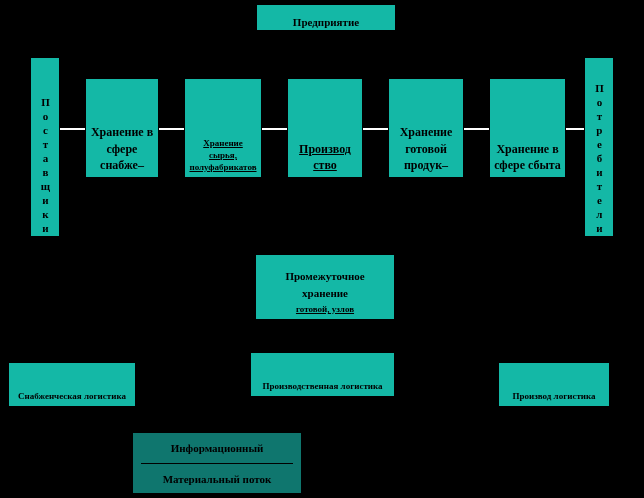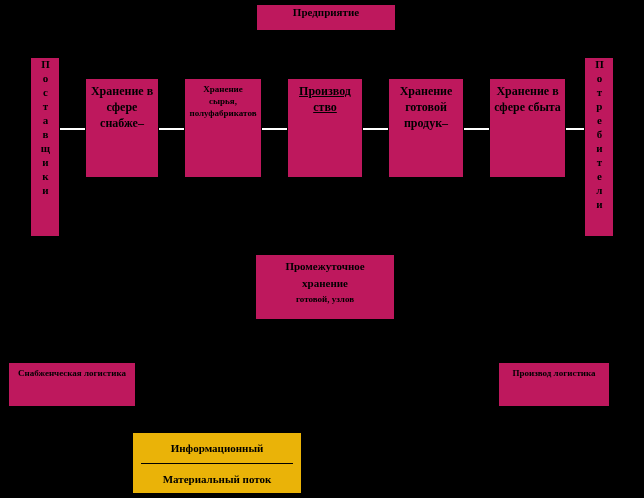--- a/index.html
+++ b/index.html
@@ -10,51 +10,51 @@
   #stage {
     position: relative;
     width: 644px;
     height: 498px;
     background: #000000;
     overflow: hidden;
     font-family: "Liberation Serif", serif;
   }
   .box {
     position: absolute;
-    background: #be185d;
+    background: #14b8a6;
     border: 1px solid #000000;
     box-sizing: border-box;
     display: flex;
     flex-direction: column;
     align-items: center;
-    justify-content: flex-start;
+    justify-content: flex-end;
     text-align: center;
     color: #000000;
     font-weight: bold;
     line-height: 1.35;
     overflow: hidden;
   }
   .vert {
     writing-mode: vertical-rl;
     text-orientation: upright;
     letter-spacing: 2px;
     font-weight: bold;
   }
   .t-title { font-size: 11px; }
   .t-main { font-size: 12px; }
-  .t-small { font-size: 9px; }
+  .t-small { font-size: 9px; text-decoration: underline; }
   .t-mid { font-size: 11px; }
   .t-legend { font-size: 9px; }
   .line {
     position: absolute;
     background: #ffffff;
   }
   .legend-box {
     position: absolute;
-    background: #eab308;
+    background: #0f766e;
     border: 1px solid #000000;
     box-sizing: border-box;
     color: #000000;
     display: flex;
     flex-direction: column;
     align-items: center;
     justify-content: center;
     gap: 9px;
   }
   .legend-row {
@@ -122,20 +122,23 @@
   <div class="box" style="left:255px; top:254px; width:140px; height:66px; padding:4px; gap:2px;">
     <span class="t-mid">Промежуточное</span>
     <span class="t-mid">хранение</span>
     <span class="t-small">готовой, узлов</span>
   </div>
 
   <div class="box t-legend" style="left:8px; top:362px; width:128px; height:45px; padding:4px;">
     <span>Снабженческая логистика</span>
   </div>
 
+  <div class="box t-legend" style="left:250px; top:352px; width:145px; height:45px; padding:4px;">
+    <span>Производственная логистика</span>
+  </div>
 
   <div class="box t-legend" style="left:498px; top:362px; width:112px; height:45px; padding:4px;">
     <span>Производ логистика</span>
   </div>
 
   <div class="legend-box" style="left:132px; top:432px; width:170px; height:62px; padding:6px 8px;">
     <div class="legend-row">
       <span class="legend-label">Информационный</span>
     </div>
     <div class="sep"></div>

